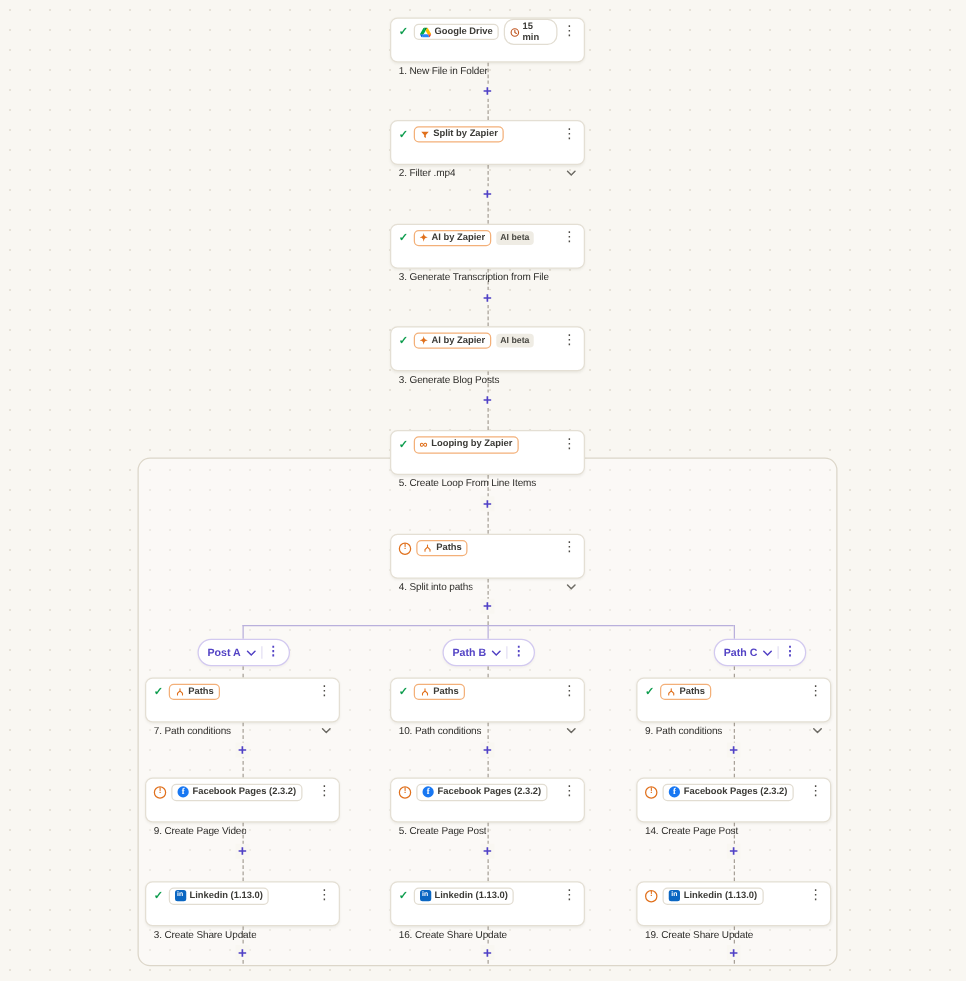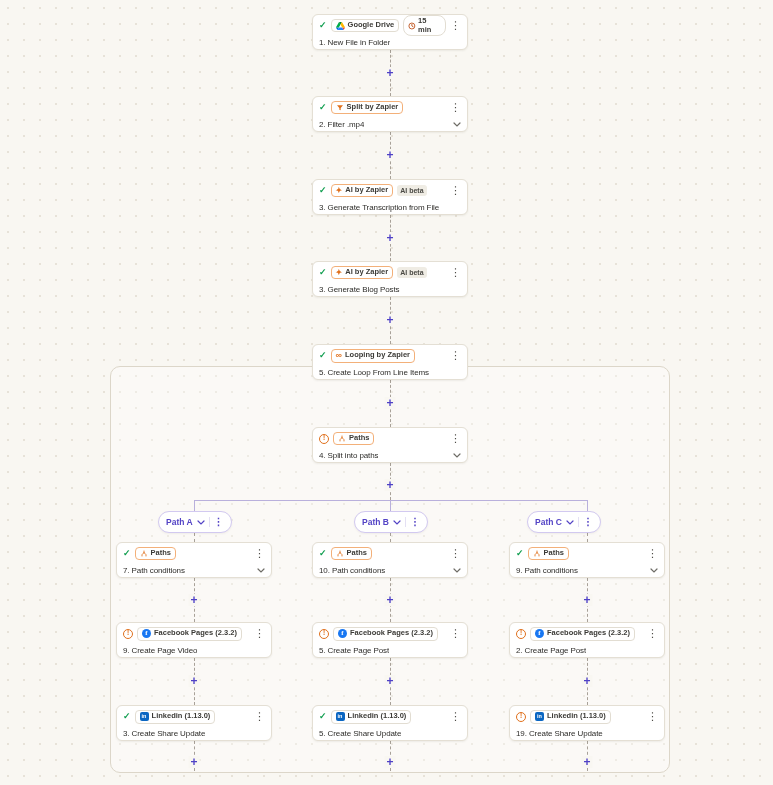--- a/index.html
+++ b/index.html
@@ -14,21 +14,21 @@
     border:1px solid #dcd6c9;border-radius:10px;background:rgba(255,255,255,.30);}
   .vdash{position:absolute;width:0;border-left:1px dashed #a8a198;}
   .hsolid{position:absolute;height:0;border-top:1px solid #b9b0dc;}
   .vsolid{position:absolute;width:0;border-left:1px solid #b9b0dc;}
   .plus{position:absolute;transform:translate(-50%,-50%);color:#4f41c6;font-weight:bold;
     font-size:12px;line-height:1;background:#f9f7f2;padding:0 2px;cursor:pointer;user-select:none;}
   .card{position:absolute;width:156px;height:36px;background:#fff;border:1px solid #e4dfd4;
     border-radius:6px;box-shadow:0 1px 2px rgba(60,50,30,.07);box-sizing:border-box;
     padding:4px 6px 3px;cursor:pointer;}
   .row1{display:flex;align-items:center;gap:4px;height:13px;}
-  .row2{display:flex;align-items:center;justify-content:space-between;margin-top:6px;
+  .row2{display:flex;align-items:center;justify-content:space-between;margin-top:20px;
     font-size:8px;letter-spacing:-0.1px;color:#2e2d2a;white-space:nowrap;overflow:hidden;}
   .check{color:#0e9d4e;font-weight:bold;font-size:9px;flex:none;line-height:1;}
   .warn{width:10px;height:10px;border:1.2px solid #e0701c;border-radius:50%;color:#e0701c;
     font-size:6.5px;font-weight:bold;display:flex;align-items:center;justify-content:center;
     flex:none;box-sizing:border-box;line-height:1;}
   .appbadge{display:inline-flex;align-items:center;gap:3px;border:1px solid #e2ddd2;
     border-radius:4px;padding:1.5px 4px;font-size:7.5px;font-weight:bold;color:#3b3a36;
     background:#fff;white-space:nowrap;line-height:1.1;}
   .appbadge.orange{border-color:#f3b079;}
   .oicon{color:#e0701c;font-weight:bold;line-height:1;font-size:8px;}
@@ -202,36 +202,36 @@
   </div>
   <div class="row2">
     <span class="title">4. Split into paths</span>
     <svg class="chev" width="8" height="5" viewBox="0 0 8 5">
         <path d="M1 1l3 3 3-3" stroke="#6e6c66" stroke-width="1.2" fill="none" stroke-linecap="round"></path>
       </svg>
   </div>
 </div>
 
 <div class="pill" style="left:158px;top:511px">
-  <span>Path A</span>
+  <span>Post A</span>
   <svg width="8" height="5" viewBox="0 0 8 5">
       <path d="M1 1l3 3 3-3" stroke="#5343c5" stroke-width="1.2" fill="none" stroke-linecap="round"></path>
     </svg>
   <span class="sep"></span>
   <span class="kebab">⋮</span>
 </div>
 <div class="pill" style="left:354px;top:511px">
   <span>Path B</span>
   <svg width="8" height="5" viewBox="0 0 8 5">
       <path d="M1 1l3 3 3-3" stroke="#5343c5" stroke-width="1.2" fill="none" stroke-linecap="round"></path>
     </svg>
   <span class="sep"></span>
   <span class="kebab">⋮</span>
 </div>
-<div class="pill" style="left:527px;top:511px">
+<div class="pill" style="left:571px;top:511px">
   <span>Path C</span>
   <svg width="8" height="5" viewBox="0 0 8 5">
       <path d="M1 1l3 3 3-3" stroke="#5343c5" stroke-width="1.2" fill="none" stroke-linecap="round"></path>
     </svg>
   <span class="sep"></span>
   <span class="kebab">⋮</span>
 </div>
 
 <div class="card" style="left:116px;top:542px">
   <div class="row1">
@@ -312,21 +312,21 @@
 <div class="card" style="left:312px;top:705px">
   <div class="row1">
     <span class="check">✓</span>
     <span class="appbadge">
       <span class="inicon">in</span>
       <span>Linkedin (1.13.0)</span>
     </span>
     <span class="kebab">⋮</span>
   </div>
   <div class="row2">
-      <span class="title">5. Create Share Update</span>
+      <span class="title">16. Create Share Update</span>
     </div>
 </div>
 
 <div class="card" style="left:509px;top:542px">
   <div class="row1">
     <span class="check">✓</span>
     <span class="appbadge orange">
       <svg width="8" height="8" viewBox="0 0 24 24" fill="none" stroke="#e0701c" stroke-width="2.6" stroke-linecap="round">
           <path d="M12 3v5M12 8l-6 6v4M12 8l6 6v4"></path>
         </svg>
@@ -344,21 +344,21 @@
 <div class="card" style="left:509px;top:622px">
   <div class="row1">
     <span class="warn">!</span>
     <span class="appbadge">
       <span class="fbicon">f</span>
       <span>Facebook Pages (2.3.2)</span>
     </span>
     <span class="kebab">⋮</span>
   </div>
   <div class="row2">
-      <span class="title">2. Create Page Post</span>
+      <span class="title">14. Create Page Post</span>
     </div>
 </div>
 <div class="card" style="left:509px;top:705px">
   <div class="row1">
     <span class="warn">!</span>
     <span class="appbadge">
       <span class="inicon">in</span>
       <span>Linkedin (1.13.0)</span>
     </span>
     <span class="kebab">⋮</span>

